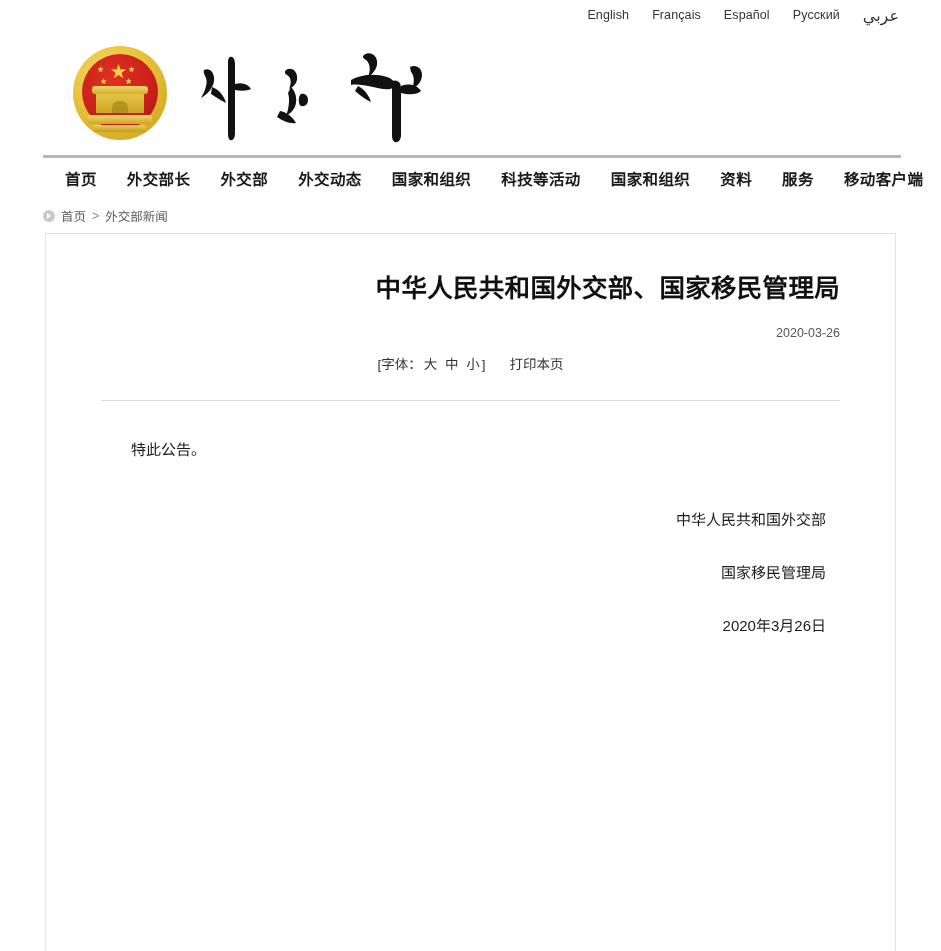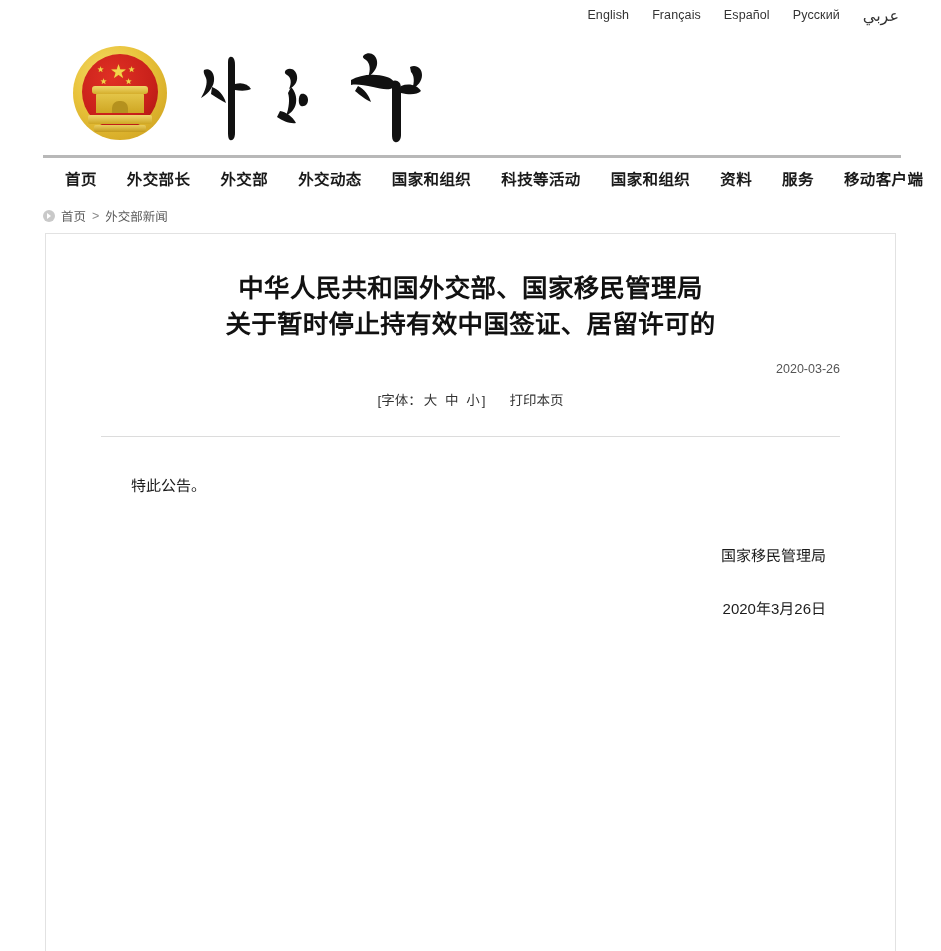--- a/index.html
+++ b/index.html
@@ -188,21 +188,21 @@
   .card {
     margin: 0 45px 0 45px;
     border: 1px solid #e2e2e2;
     background: #ffffff;
     min-height: 720px;
     padding: 36px 55px 50px 55px;
   }
 
   .article-title {
     margin: 0;
-    text-align: center;
+    text-align: right;
     font-size: 25.5px;
     font-weight: bold;
     line-height: 36px;
     color: #111111;
     letter-spacing: 0.3px;
   }
   .article-title .tline { display: block; }
 
   .article-date {
     margin-top: 20px;
@@ -336,34 +336,34 @@
   <span class="bc-icon"></span>
   <a class="bc-link" href="#">首页</a>
   <span class="bc-sep">&gt;</span>
   <span class="bc-current">外交部新闻</span>
 </div>
 
 <div class="card">
 
   <h1 class="article-title">
     <span class="tline">中华人民共和国外交部、国家移民管理局</span>
-    <span class="tline">关于暂时停止持有效中国签证、居留许可的</span>
   </h1>
 
   <div class="article-date">2020-03-26</div>
 
   <div class="article-tools">
     <span class="fontsize-group"><span>[字体：</span><a class="fs-opt" href="#">大</a> <a class="fs-opt" href="#">中</a> <a class="fs-opt" href="#">小</a><span>]</span></span>
     <a class="print-link" href="#">打印本页</a>
   </div>
 
   <hr class="divider">
 
   <div class="article-body">
     <p>特此公告。</p>
   </div>
 
   <div class="signature">
+    <div class="sig-line">中华人民共和国外交部</div>
     <div class="sig-line">国家移民管理局</div>
     <div class="sig-line">2020年3月26日</div>
   </div>
 
 </div>
 
 </body></html>

